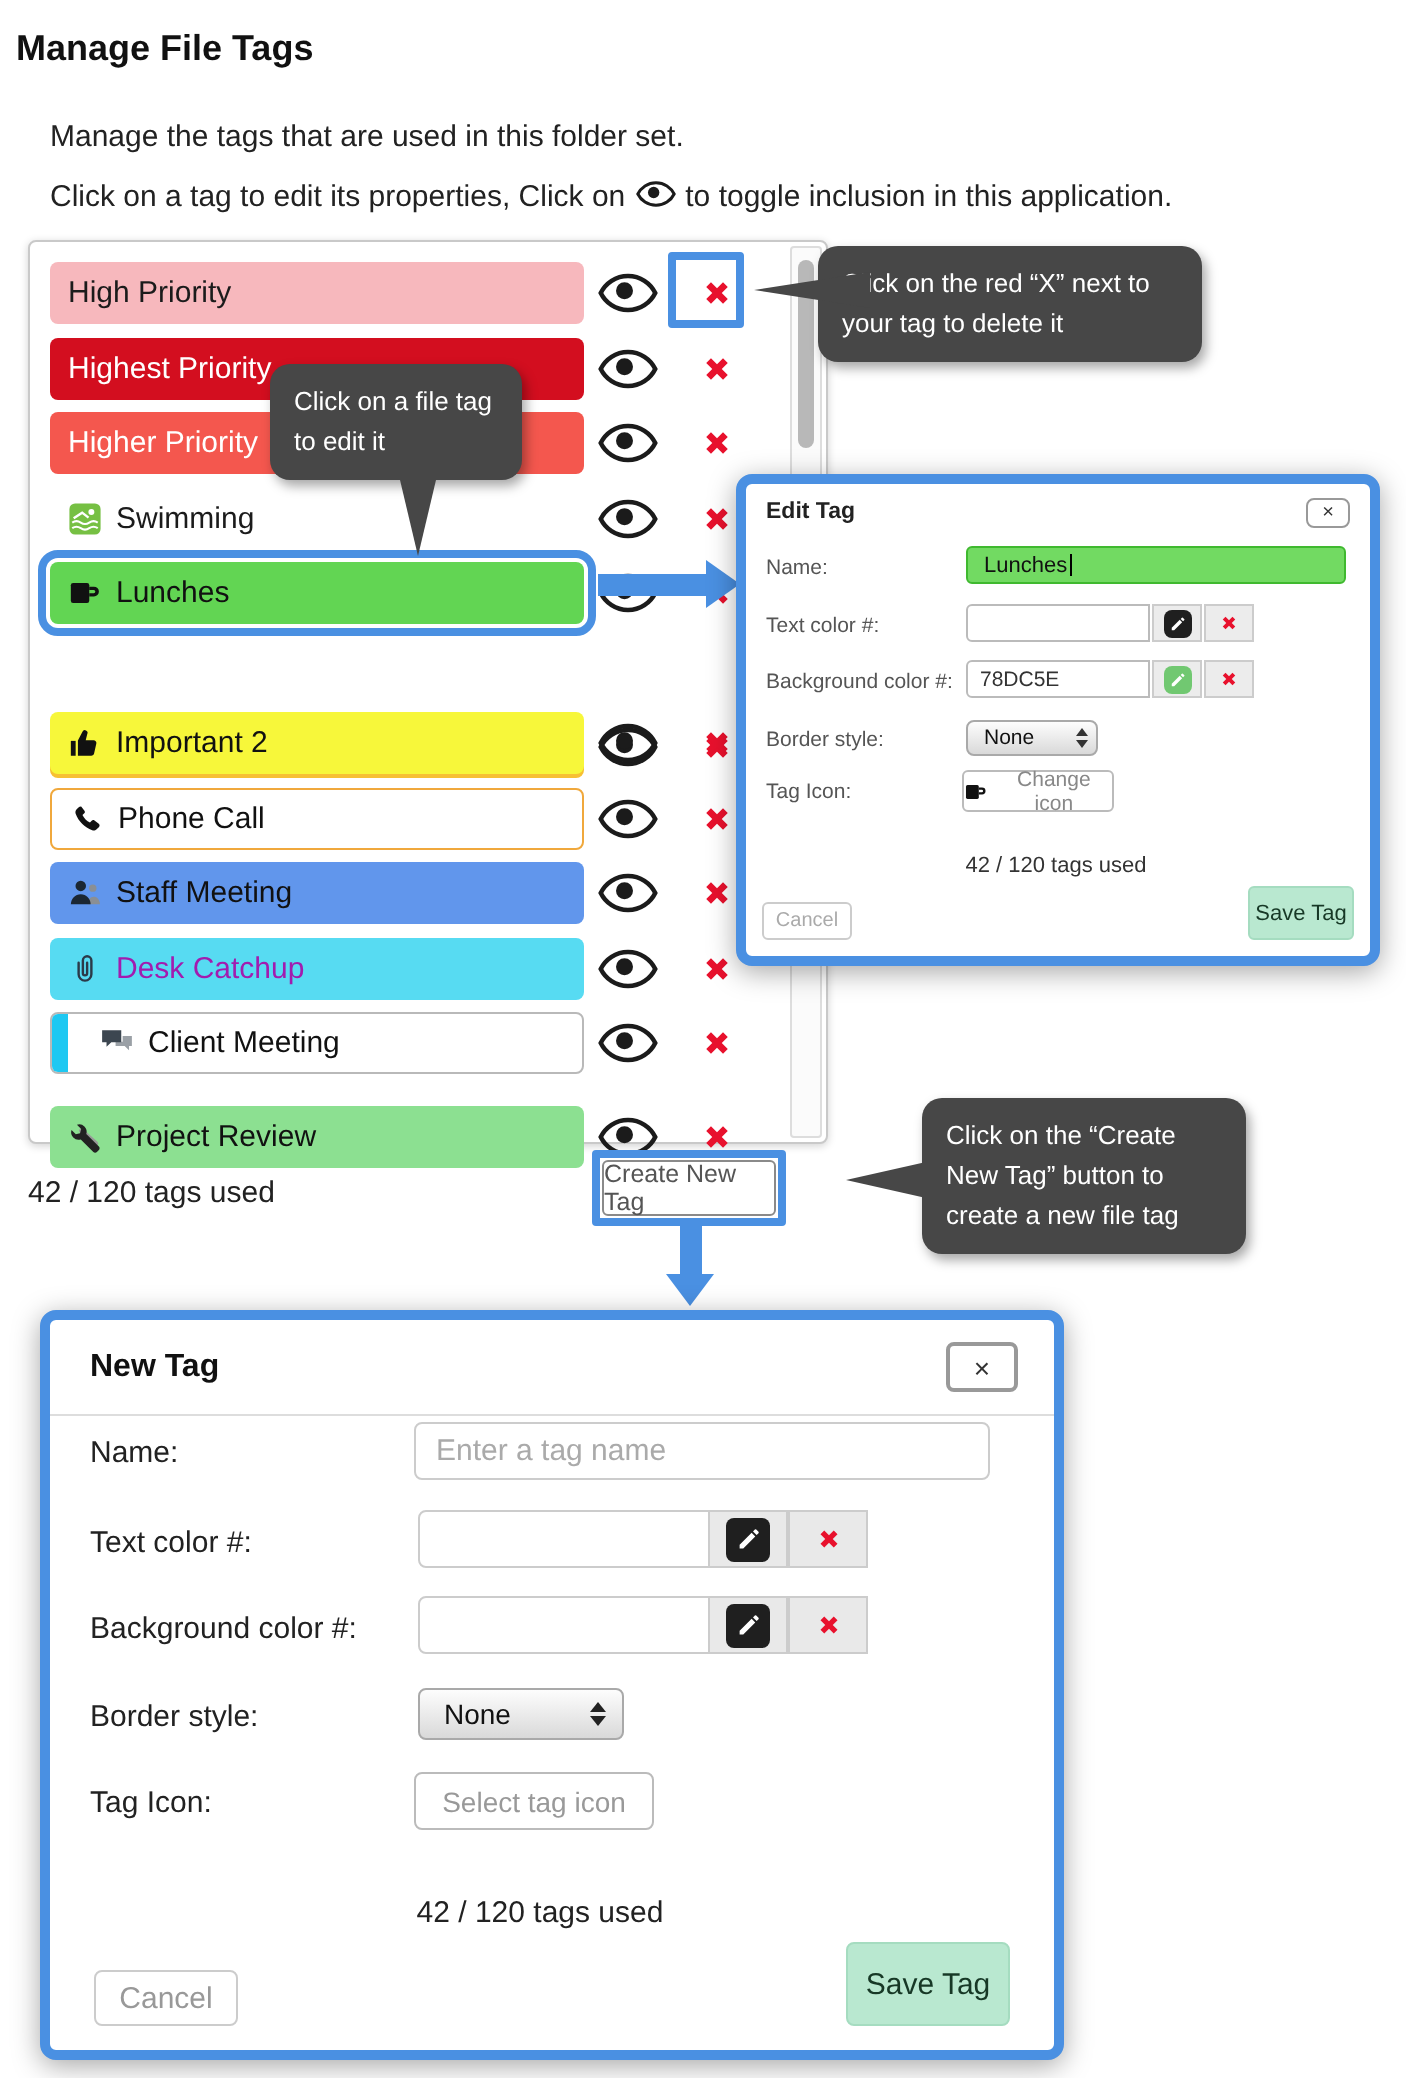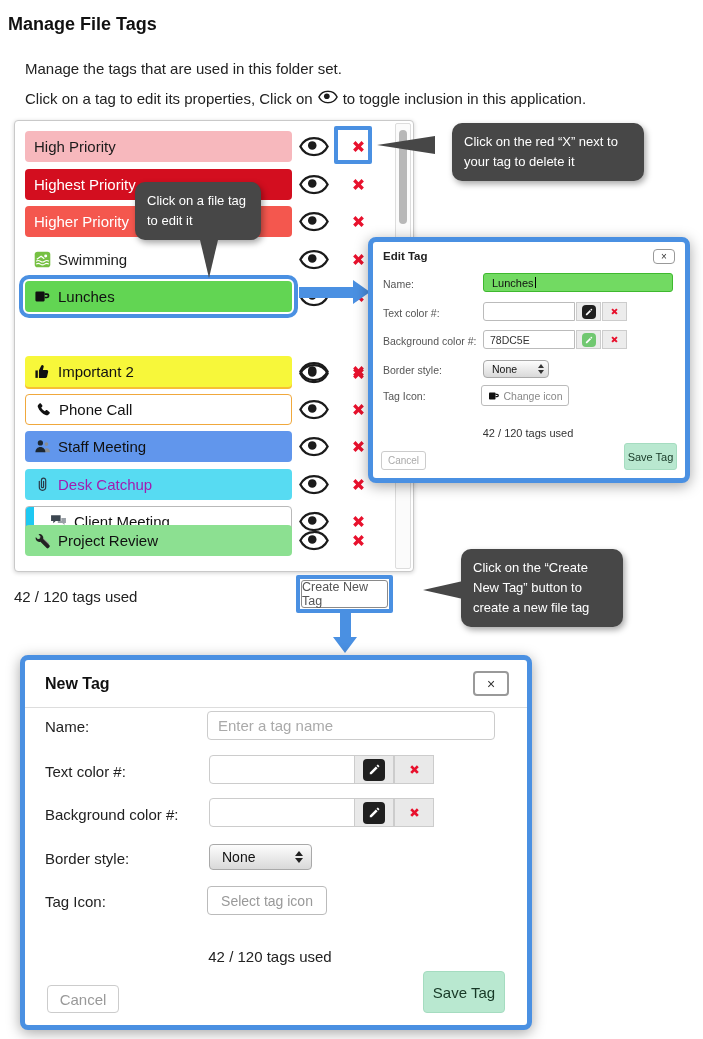--- a/index.html
+++ b/index.html
@@ -62,21 +62,21 @@
   .ar-right-head{ left:353px; top:280px; border-top:12px solid transparent; border-bottom:12px solid transparent; border-left:17px solid var(--blue); }
   .ar-down-shaft{ left:340px; top:613px; width:11px; height:25px; }
   .ar-down-head{ left:333px; top:637px; border-left:12px solid transparent; border-right:12px solid transparent; border-top:16px solid var(--blue); }
 
   
   .tooltip{
     background:var(--tooltip); color:#fff; font-size:13px; line-height:1.55;
     border-radius:10px; padding:9px 12px; z-index:7;
     box-shadow:2px 3px 6px rgba(0,0,0,.35);
   }
-  .tip-delete{ left:452px; top:123px; width:192px; }
+  .tip-delete{ left:409px; top:123px; width:192px; }
   .tip-edit{ left:135px; top:182px; width:126px; }
   .tip-create{ left:461px; top:549px; width:162px; }
   .tip-tail{ width:0; height:0; z-index:7; }
   .tail-delete{ left:377px; top:136px; border-top:9px solid transparent; border-bottom:9px solid transparent; border-right:58px solid var(--tooltip); }
   .tail-edit{ left:200px; top:240px; border-left:9px solid transparent; border-right:9px solid transparent; border-top:38px solid var(--tooltip); }
   .tail-create{ left:423px; top:581px; border-top:9px solid transparent; border-bottom:9px solid transparent; border-right:40px solid var(--tooltip); }
 
   
   .usage-page{ left:14px; top:588px; font-size:15px; color:#222; }
   .create-btn{
@@ -123,21 +123,21 @@
     position:absolute; width:25px; height:19px; background:#ececec; border:1px solid #ccc;
     display:flex; align-items:center; justify-content:center; cursor:pointer;
   }
   .edit-dlg .cell .chip{ width:14px; height:14px; }
   .edit-dlg .cell svg.xs{ width:11px; height:11px; color:var(--red); }
   .edit-sel{ position:absolute; left:110px; top:118px; width:66px; height:18px; font-size:10.5px; padding-left:8px; }
   .edit-sel .stepper i{ border-left:3px solid transparent; border-right:3px solid transparent; }
   .edit-sel .stepper i.up{ border-bottom:4px solid #333; }
   .edit-sel .stepper i.dn{ border-top:4px solid #333; }
   .change-icon-btn{
-    position:absolute; left:108px; top:143px; width:88px; height:21px;
+    position:absolute; left:108px; top:143px; width:76px; height:21px;
     background:#fff; border:1px solid #bbb; border-radius:3px; cursor:pointer;
     display:flex; align-items:center; justify-content:center; gap:4px;
     font-size:10.5px; color:#888;
   }
   .change-icon-btn svg{ width:12px; height:12px; }
   .edit-usage{ position:absolute; left:55px; width:200px; top:185px; text-align:center; font-size:11px; color:#333; }
   .edit-cancel{
     position:absolute; left:8px; bottom:8px; width:45px; height:19px;
     background:#fff; border:1px solid #ccc; border-radius:3px; color:#aaa; font-size:10px;
     display:flex; align-items:center; justify-content:center; cursor:pointer;
@@ -437,21 +437,21 @@
       <span class="tag-label">Client Meeting</span>
     </div>
     <span class="eye"><svg viewBox="0 0 24 16">
             <use href="#sym-eye"></use>
           </svg></span>
     <span class="del"><svg viewBox="0 0 24 24">
             <use href="#sym-x"></use>
           </svg></span>
   </div>
 
-  <div class="tag-row" style="top: 404px;">
+  <div class="tag-row" style="top: 432px;">
     <div class="tag-pill" style="background: rgb(140, 224, 145); color: rgb(17, 17, 17);">
 
       <span class="tag-icon">
             <svg viewBox="0 0 24 24" style="color:#111">
               <use href="#sym-tools"></use>
             </svg>
           </span>
       <span class="tag-label">Project Review</span>
     </div>
     <span class="eye"><svg viewBox="0 0 24 16">

